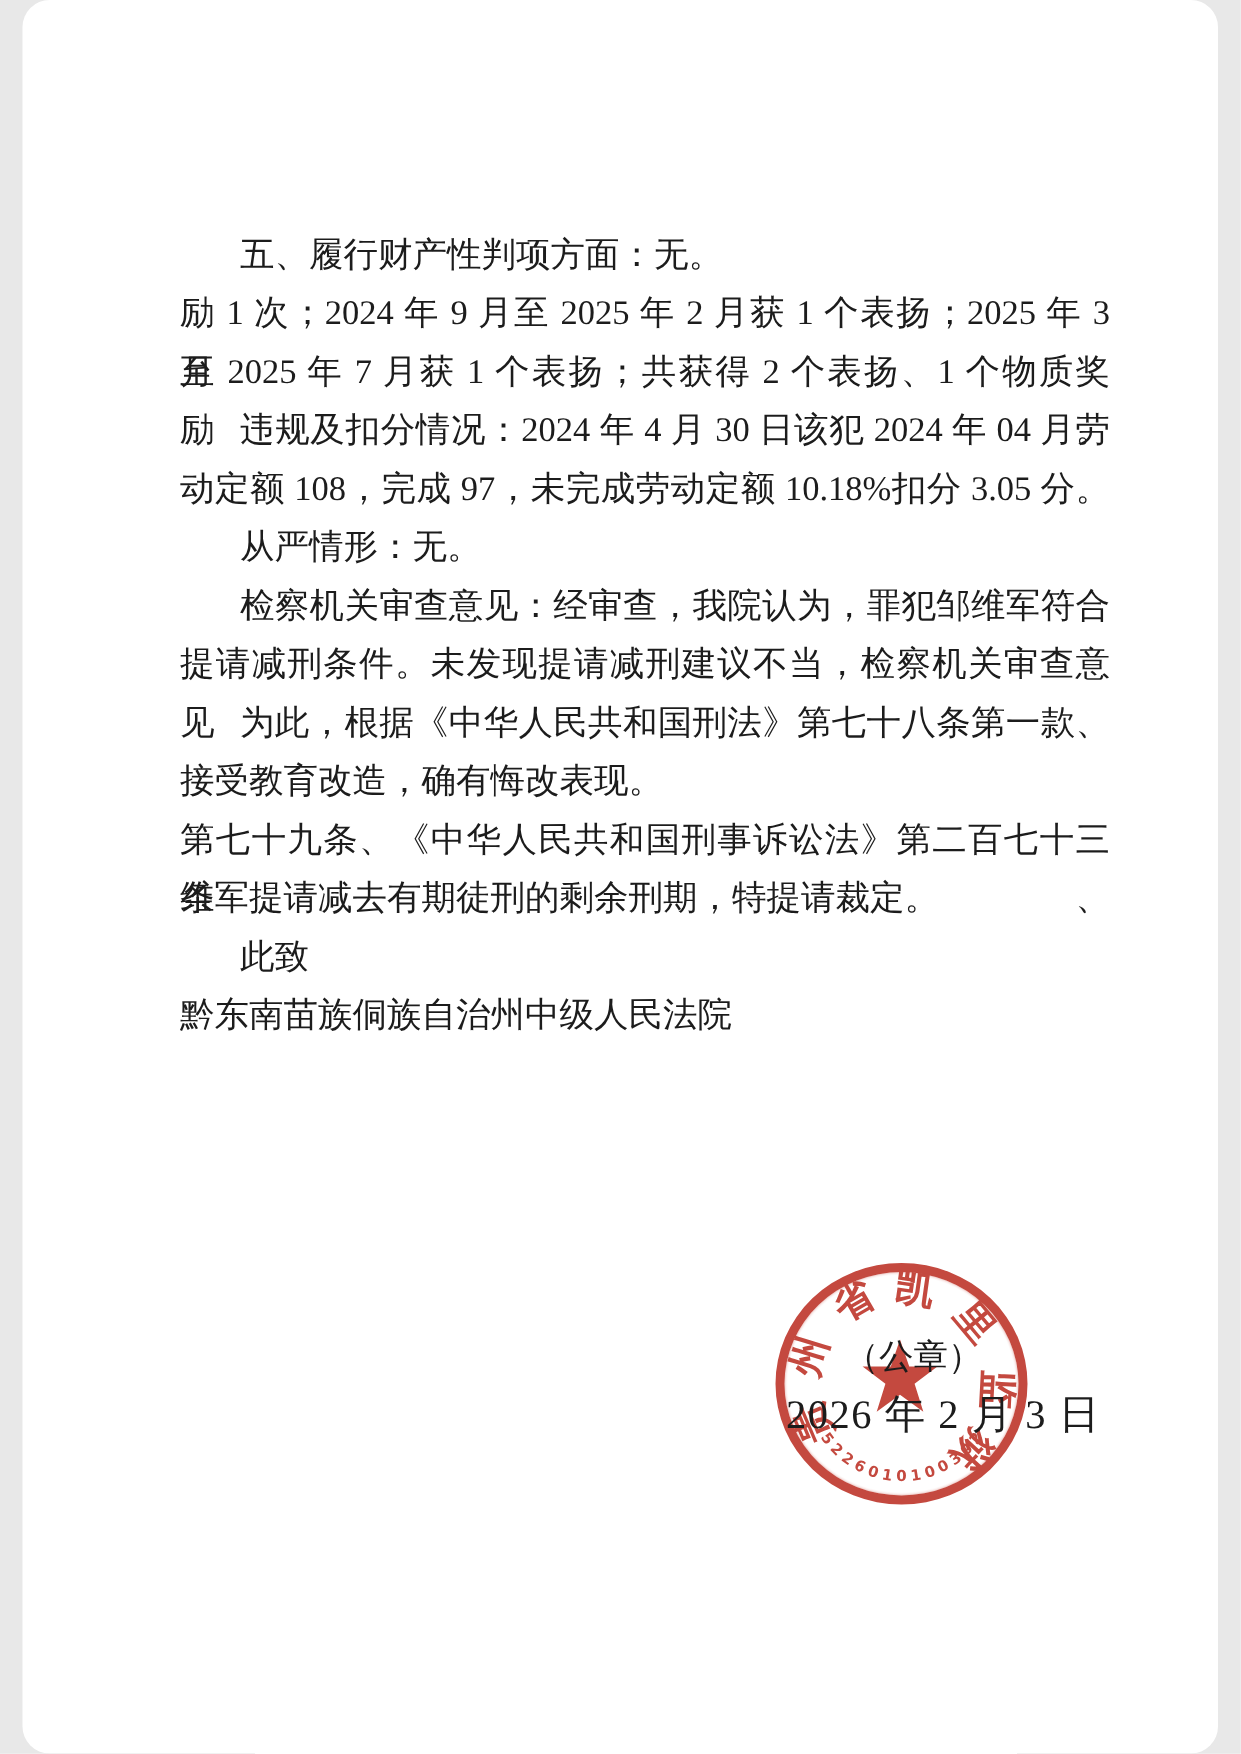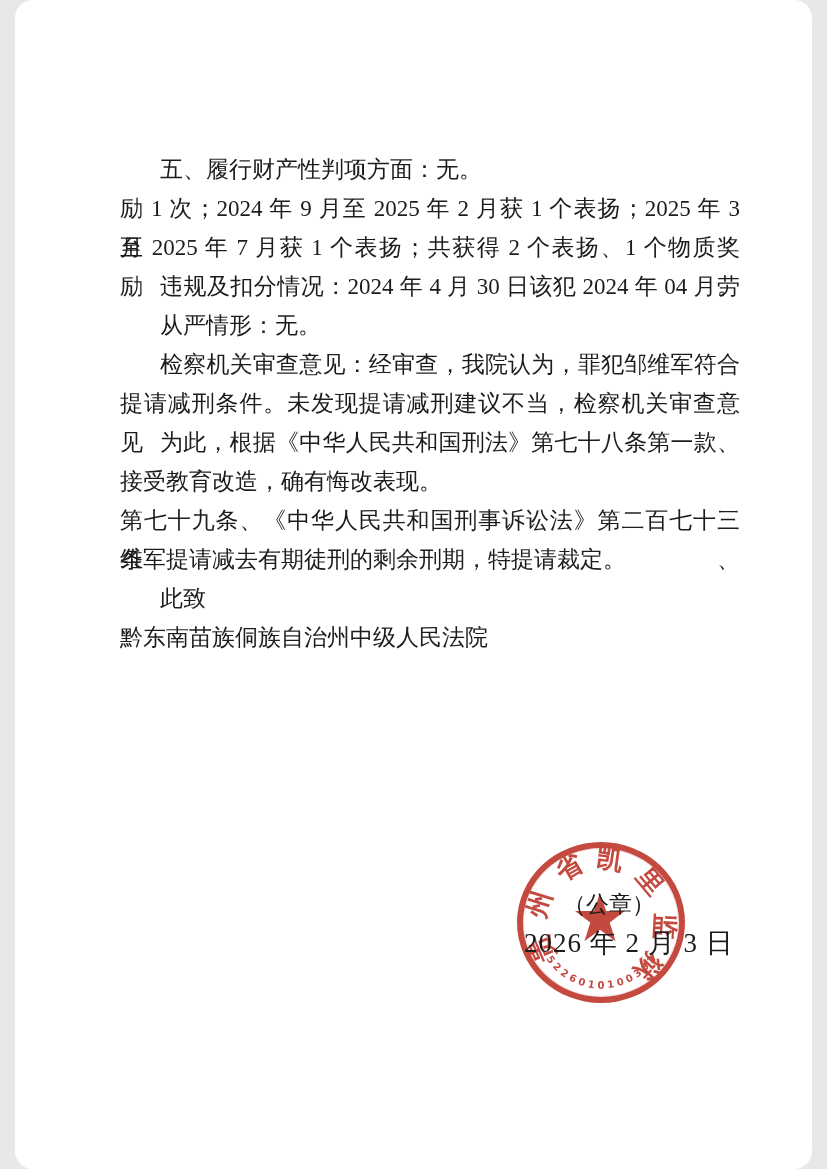--- a/index.html
+++ b/index.html
@@ -70,20 +70,21 @@
 </head>
 <body>
 
 <div class="page">
 
   <div class="body-text">
     <div class="line i">五、履行财产性判项方面：无。</div>
     <div class="line j">励 1 次；2024 年 9 月至 2025 年 2 月获 1 个表扬；2025 年 3 月</div>
     <div class="line j">至 2025 年 7 月获 1 个表扬；共获得 2 个表扬、1 个物质奖励。</div>
     <div class="line i j">违规及扣分情况：2024 年 4 月 30 日该犯 2024 年 04 月劳</div>
+    <div class="line j">动定额 108，完成 97，未完成劳动定额 10.18%扣分 3.05 分。</div>
     <div class="line i">从严情形：无。</div>
     <div class="line i j">检察机关审查意见：经审查，我院认为，罪犯邹维军符合</div>
     <div class="line j">提请减刑条件。未发现提请减刑建议不当，检察机关审查意见</div>
     <div class="line i j">为此，根据《中华人民共和国刑法》第七十八条第一款、</div>
     <div class="line">接受教育改造，确有悔改表现。</div>
     <div class="line j">第七十九条、《中华人民共和国刑事诉讼法》第二百七十三条、</div>
     <div class="line">维军提请减去有期徒刑的剩余刑期，特提请裁定。</div>
     <div class="line i">此致</div>
     <div class="line">黔东南苗族侗族自治州中级人民法院</div>
   </div>

